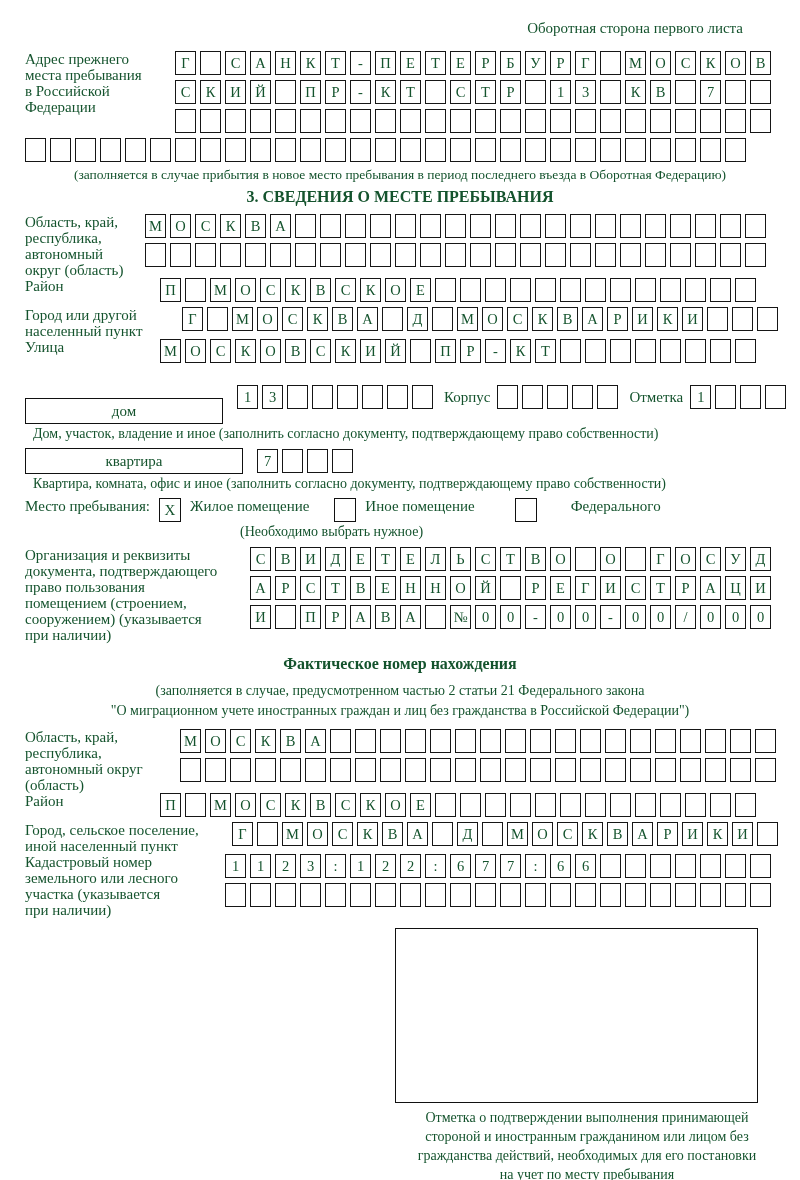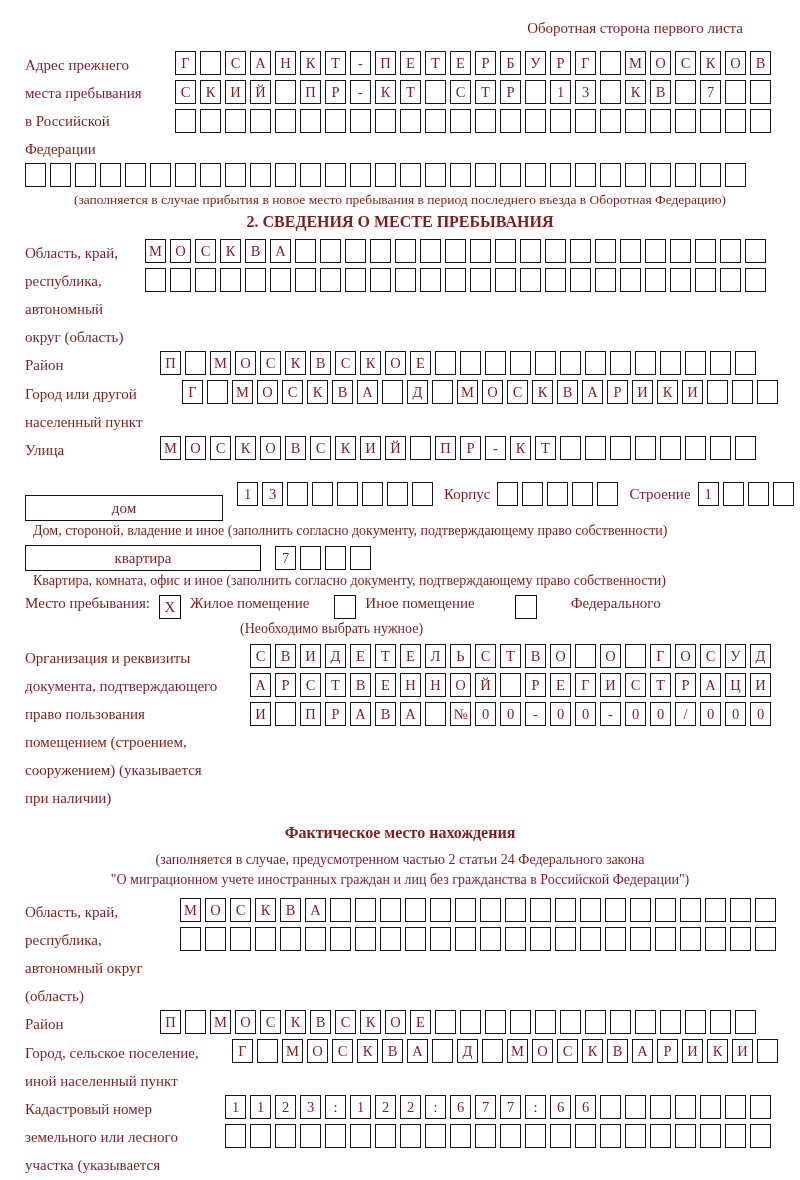--- a/index.html
+++ b/index.html
@@ -1,43 +1,43 @@
 <!DOCTYPE html>
 <html><head>
 <meta charset="utf-8">
 <style>
   html,body{margin:0;padding:0;background:#fff;}
   .page{
     width:800px;height:1180px;box-sizing:border-box;
     padding:20px 25px 4px 25px;
     font-family:"Liberation Serif","DejaVu Serif",serif;
-    color:#7f1d1d;background:#fff;overflow:hidden;position:relative;
+    color:#14532d;background:#fff;overflow:hidden;position:relative;
   }
   .hdr{text-align:right;padding-right:32px;font-size:15px;margin-bottom:14px;}
   .group{display:flex;align-items:flex-start;}
-  .label{font-size:15px;line-height:28px;white-space:pre-line;flex:none;}
+  .label{font-size:15px;line-height:16px;white-space:pre-line;flex:none;}
   .w150{width:150px;} .w120{width:120px;} .w135{width:135px;} .w157{width:157px;}
   .w225{width:225px;} .w155{width:155px;} .w207{width:207px;} .w200{width:200px;}
   .rows{flex:none;}
   .cellrow{display:flex;height:24px;margin-bottom:5px;}
   .cell{
     flex:none;width:21px;height:24px;box-sizing:border-box;
     border:1.5px solid #161616;margin-right:4px;background:#fff;
     display:flex;align-items:center;justify-content:center;
     font-size:14.5px;line-height:1;
   }
   .note{font-size:13.5px;text-align:center;margin:1px 0 5px;}
   .title{text-align:center;font-weight:bold;font-size:16px;margin:3px 0 8px;}
   .caption{font-size:14px;margin:2px 0 6px;padding-left:8px;}
   .house-row{display:flex;align-items:center;margin:2px 0 2px;}
   .named-box{
     flex:none;border:1.6px solid #111;height:26px;box-sizing:border-box;
     display:flex;align-items:center;justify-content:center;font-size:15px;background:#fff;
   }
-  .bx170{width:198px;margin-right:14px;margin-top:28px;} .bx220{width:236px;margin-right:14px;}
+  .bx170{width:198px;margin-right:14px;margin-top:28px;} .bx220{width:218px;margin-right:14px;}
   .inline-label{font-size:15px;margin:0 7px;white-space:nowrap;}
   .check-row{display:flex;font-size:15px;margin:5px 0 2px;}
   .checkbox{
     flex:none;width:22px;height:24px;box-sizing:border-box;border:1.6px solid #111;
     display:flex;align-items:center;justify-content:center;font-size:15px;margin:0 9px;background:#fff;
   }
   .ml25{margin-left:25px;} .ml40{margin-left:40px;}
   .choose-note{font-size:14px;margin:1px 0 7px 215px;}
   .notes2{font-size:14px;text-align:center;white-space:pre-line;line-height:20px;margin:2px 0 8px;}
   .stamp-box{
@@ -169,21 +169,21 @@
       <span class="cell"></span>
       <span class="cell"></span>
       <span class="cell"></span>
       <span class="cell"></span>
       <span class="cell"></span>
       <span class="cell"></span>
       <span class="cell"></span>
     </div>
   <div class="note">(заполняется в случае прибытия в новое место пребывания в период последнего въезда в Оборотная Федерацию)</div>
 
-  <div class="title">2. СВЕДЕНИЯ О МЕСТЕ ПРЕБЫВАНИЯ</div>
+  <div class="title">3. СВЕДЕНИЯ О МЕСТЕ ПРЕБЫВАНИЯ</div>
 
   <div class="group">
     <div class="label w120">Область, край,
 республика,
 автономный
 округ (область)</div>
     <div class="rows">
       <div class="cellrow">
           <span class="cell">М</span>
           <span class="cell">О</span>
@@ -345,29 +345,29 @@
         <span class="cell"></span>
       </div>
     <span class="inline-label">Корпус</span>
     <div class="cellrow" style="margin-bottom:0">
         <span class="cell"></span>
         <span class="cell"></span>
         <span class="cell"></span>
         <span class="cell"></span>
         <span class="cell"></span>
       </div>
-    <span class="inline-label">Строение</span>
+    <span class="inline-label">Отметка</span>
     <div class="cellrow" style="margin-bottom:0">
         <span class="cell">1</span>
         <span class="cell"></span>
         <span class="cell"></span>
         <span class="cell"></span>
       </div>
   </div>
-  <div class="caption">Дом, стороной, владение и иное (заполнить согласно документу, подтверждающему право собственности)</div>
+  <div class="caption">Дом, участок, владение и иное (заполнить согласно документу, подтверждающему право собственности)</div>
 
   <div class="house-row">
     <div class="named-box bx220">квартира</div>
     <div class="cellrow" style="margin-bottom:0">
         <span class="cell">7</span>
         <span class="cell"></span>
         <span class="cell"></span>
         <span class="cell"></span>
       </div>
   </div>
@@ -457,22 +457,22 @@
           <span class="cell">0</span>
           <span class="cell">0</span>
           <span class="cell">/</span>
           <span class="cell">0</span>
           <span class="cell">0</span>
           <span class="cell">0</span>
         </div>
     </div>
   </div>
 
-  <div class="title mt14">Фактическое место нахождения</div>
-  <div class="notes2">(заполняется в случае, предусмотренном частью 2 статьи 24 Федерального закона
+  <div class="title mt14">Фактическое номер нахождения</div>
+  <div class="notes2">(заполняется в случае, предусмотренном частью 2 статьи 21 Федерального закона
 "О миграционном учете иностранных граждан и лиц без гражданства в Российской Федерации")</div>
 
   <div class="group">
     <div class="label w155">Область, край,
 республика,
 автономный округ
 (область)</div>
     <div class="rows">
       <div class="cellrow">
           <span class="cell">М</span>

